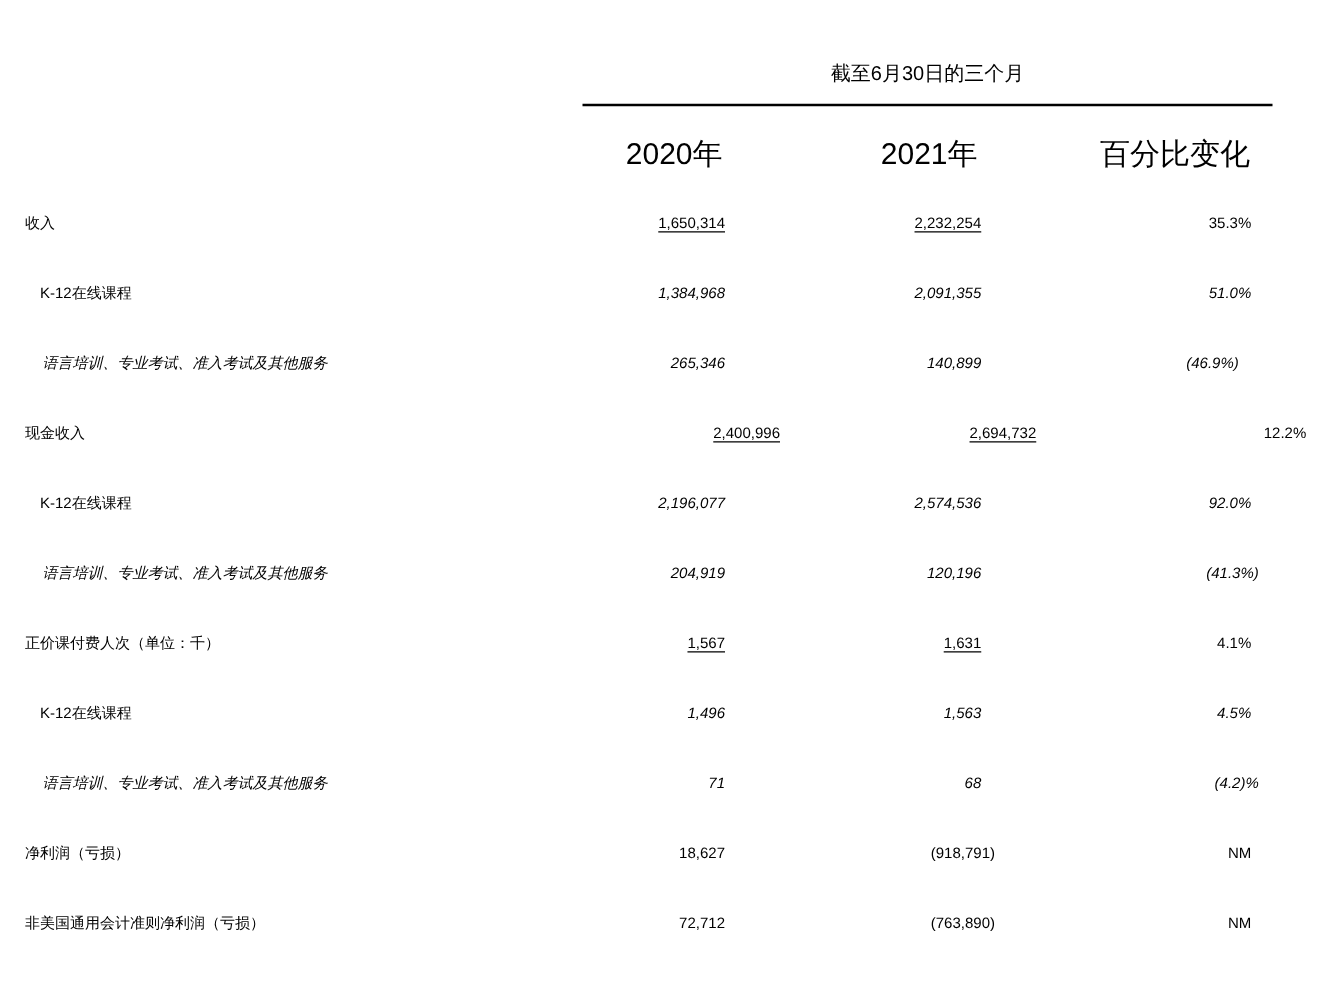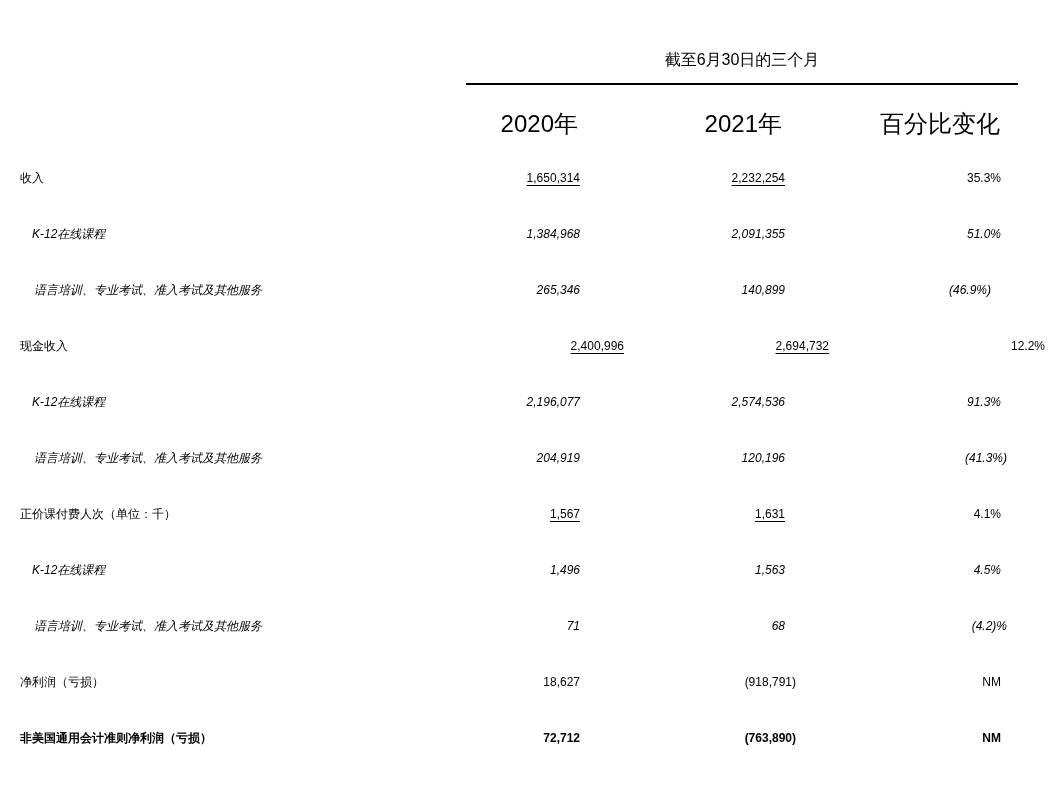--- a/index.html
+++ b/index.html
@@ -48,21 +48,20 @@
       font-size: 12px;
       line-height: 28px;
     }
     .row .label {
       position: absolute;
       left: 20px;
       white-space: nowrap;
     }
     .row.sub .label {
       left: 32px;
-      font-style: italic;
     }
     .row.sub2 .label {
       left: 34px;
       font-style: italic;
     }
     .row .v2020, .row .v2021, .row .chg {
       position: absolute;
       text-align: left;
       white-space: nowrap;
     }
@@ -118,21 +117,21 @@
     <span class="label">现金收入</span>
     <span class="v2020 ul">2,400,996</span>
     <span class="v2021 ul">2,694,732</span>
     <span class="chg">12.2%</span>
   </div>
 
   <div class="row sub" style="top:388px;">
     <span class="label">K-12在线课程</span>
     <span class="v2020">2,196,077</span>
     <span class="v2021">2,574,536</span>
-    <span class="chg">91.3%</span>
+    <span class="chg">92.0%</span>
   </div>
 
   <div class="row sub2" style="top:444px;">
     <span class="label">语言培训、专业考试、准入考试及其他服务</span>
     <span class="v2020">204,919</span>
     <span class="v2021">120,196</span>
     <span class="chg paren-out-chg">(41.3%)</span>
   </div>
 
   <div class="row" style="top:500px;">
@@ -156,19 +155,19 @@
     <span class="chg paren-out-chg">(4.2)%</span>
   </div>
 
   <div class="row" style="top:668px;">
     <span class="label">净利润（亏损）</span>
     <span class="v2020">18,627</span>
     <span class="v2021 paren-out-2021">(918,791)</span>
     <span class="chg">NM</span>
   </div>
 
-  <div class="row" style="top:724px;font-weight:bold;">
+  <div class="row" style="top:724px;">
     <span class="label">非美国通用会计准则净利润（亏损）</span>
     <span class="v2020">72,712</span>
     <span class="v2021 paren-out-2021">(763,890)</span>
     <span class="chg">NM</span>
   </div>
 </div>
 
 </body></html>

